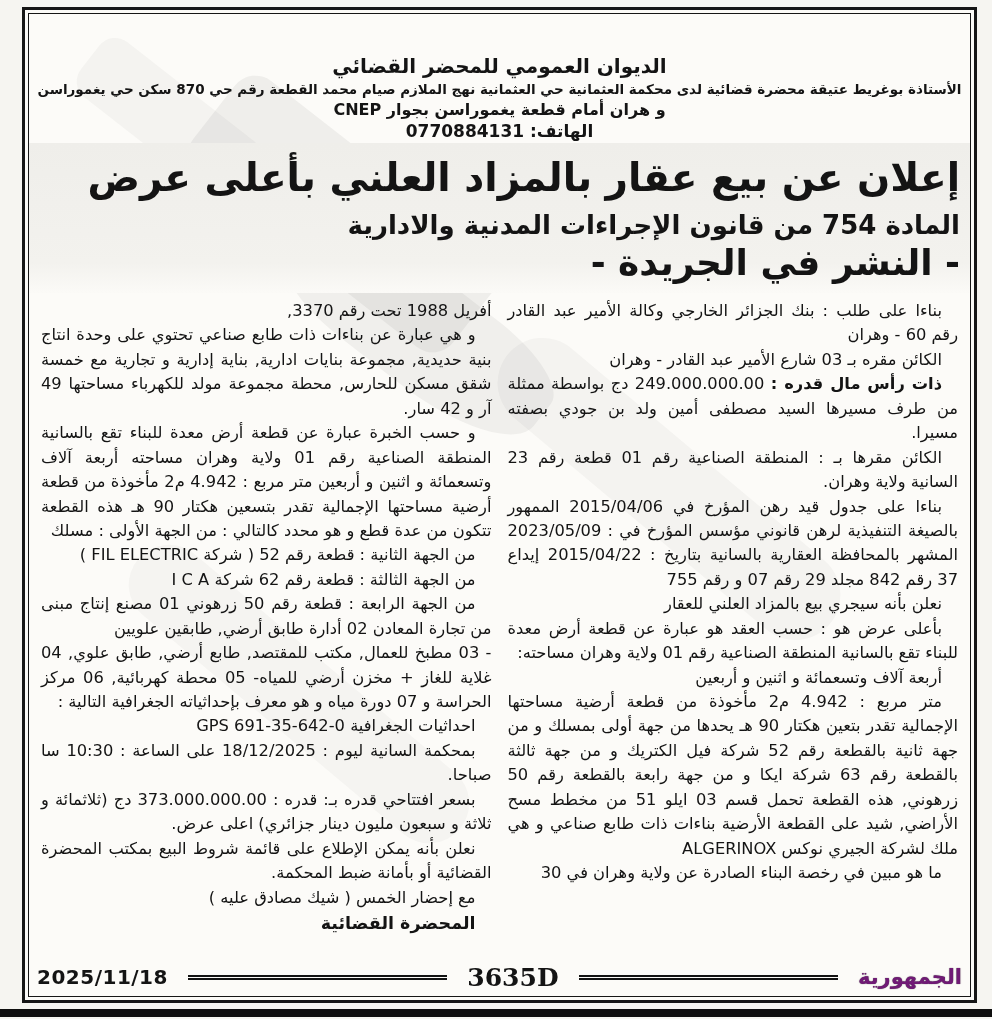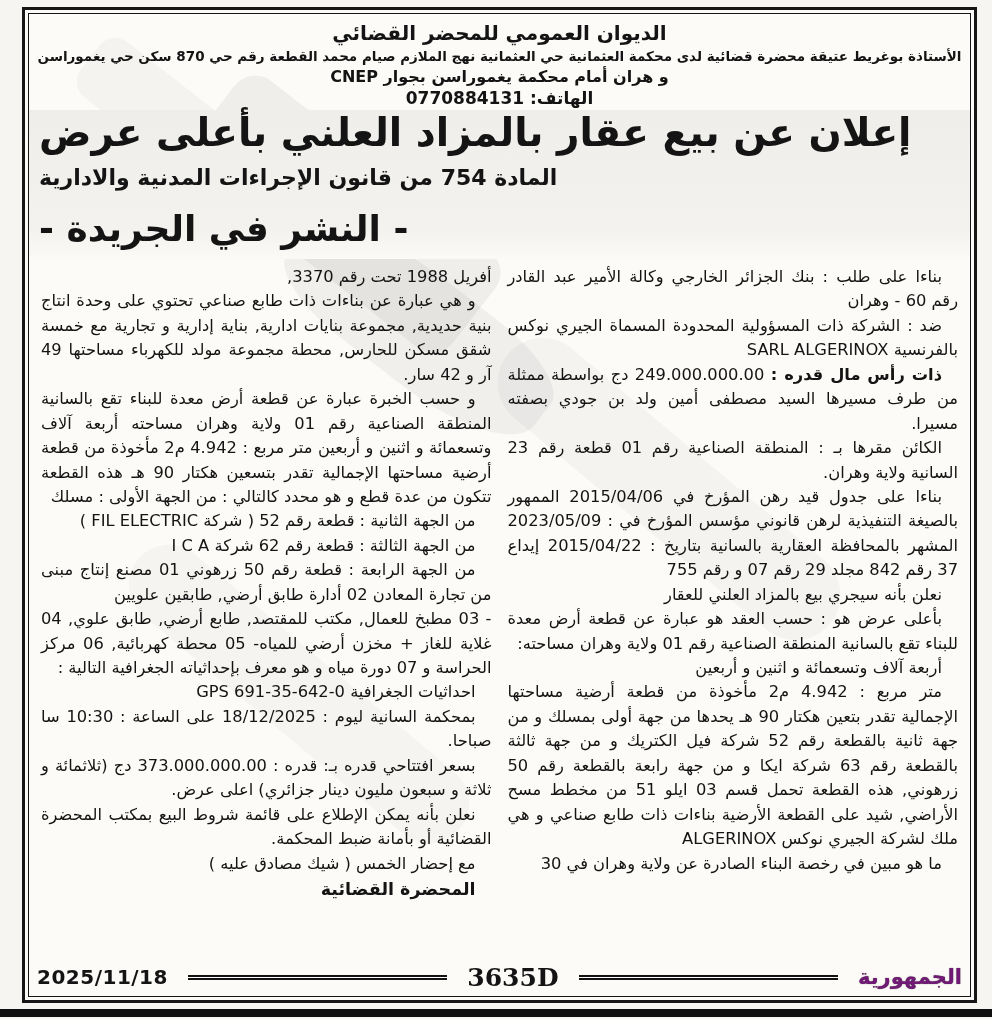--- a/index.html
+++ b/index.html
@@ -30,33 +30,33 @@
   .wm3{top:430px;left:430px;width:420px;height:90px;background:rgba(90,90,90,.05);
        transform:rotate(40deg);border-radius:45px;}
   .wm4{top:640px;left:60px;width:420px;height:80px;background:rgba(90,90,90,.045);
        transform:rotate(40deg);border-radius:45px;}
   .wm5{top:70px;left:40px;width:200px;height:70px;background:rgba(90,90,90,.05);
        transform:rotate(38deg);border-radius:20px;}
 
   .content{position:relative;z-index:1;display:flex;flex-direction:column;height:100%;}
 
   
-  .ad-header{text-align:center;direction:rtl;padding:7px 8px 2px;}
+  .ad-header{text-align:center;direction:rtl;padding:7px 8px 2px;margin-top:33px;}
   .office-title{font-size:20px;font-weight:bold;margin:0 0 3px;}
   .bailiff-line{font-size:13.5px;font-weight:bold;margin:0 0 3px;white-space:nowrap;}
   .address-line{font-size:16px;font-weight:bold;margin:0 0 2px;}
   .phone-line{font-size:17px;font-weight:bold;margin:0;}
 
   
   .title-block{
-    text-align:left;direction:rtl;padding:0 10px 10px;
+    text-align:right;direction:rtl;padding:12px 10px 10px;
     background:linear-gradient(180deg,#efeeea 0%,#f3f2ee 80%,#fbfaf7 100%);
   }
   .title-main{font-size:39px;font-weight:900;margin:0 0 10px;letter-spacing:-1px;}
-  .title-sub{font-size:22px;font-weight:bold;margin:0 0 18px;}
+  .title-sub{font-size:26px;font-weight:bold;margin:0 0 2px;}
   .title-pub{font-size:36px;font-weight:900;margin:0;}
 
   
   .columns{
     flex:1;display:flex;direction:rtl;gap:16px;
     padding:6px 12px 0;overflow:hidden;
     font-size:16.3px;line-height:1.5;text-align:justify;
   }
   .col{flex:1;min-width:0;}
   .col p{margin:0;text-indent:16px;}
@@ -89,35 +89,35 @@
       <div class="wm wm2"></div>
       <div class="wm wm3"></div>
       <div class="wm wm4"></div>
       <div class="wm wm5"></div>
 
       <div class="content">
 
         <header class="ad-header">
           <p class="office-title">الديوان العمومي للمحضر القضائي</p>
           <p class="bailiff-line">الأستاذة بوغريط عتيقة محضرة قضائية لدى محكمة العثمانية حي العثمانية نهج الملازم صيام محمد القطعة رقم حي 870 سكن حي يغموراسن</p>
-          <p class="address-line">و هران أمام محكمة يغموراسن بجوار CNEP</p>
+          <p class="address-line">و هران أمام قطعة يغموراسن بجوار CNEP</p>
           <p class="phone-line">الهاتف: 0770884131</p>
         </header>
 
         <section class="title-block">
           <p class="title-main">إعلان عن بيع عقار بالمزاد العلني بأعلى عرض</p>
           <p class="title-sub">المادة 754 من قانون الإجراءات المدنية والادارية</p>
           <p class="title-pub">- النشر في الجريدة -</p>
         </section>
 
         <main class="columns">
 
           <div class="col">
             <p>بناءا على طلب : بنك الجزائر الخارجي وكالة الأمير عبد القادر رقم 60 - وهران</p>
-            <p>ضد : الشركة ذات المسؤولية المحدودة المسماة الجيري نوكس بالفرنسية SARL ALGERINOX</p>
+            <p>الكائن مقره بـ 03 شارع الأمير عبد القادر - وهران</p>
             <p><span class="capital-label">ذات رأس مال قدره :</span><span> 249.000.000.00 دج بواسطة ممثلة من طرف مسيرها السيد مصطفى أمين ولد بن جودي بصفته مسيرا.</span></p>
             <p>الكائن مقرها بـ : المنطقة الصناعية رقم 01 قطعة رقم 23 السانية ولاية وهران.</p>
             <p>بناءا على جدول قيد رهن المؤرخ في 2015/04/06 الممهور بالصيغة التنفيذية لرهن قانوني مؤسس المؤرخ في : 2023/05/09 المشهر بالمحافظة العقارية بالسانية بتاريخ : 2015/04/22 إيداع 37 رقم 842 مجلد 29 رقم 07 و رقم 755</p>
             <p>نعلن بأنه سيجري بيع بالمزاد العلني للعقار</p>
             <p>بأعلى عرض هو : حسب العقد هو عبارة عن قطعة أرض معدة للبناء تقع بالسانية المنطقة الصناعية رقم 01 ولاية وهران مساحته:</p>
             <p>أربعة آلاف وتسعمائة و اثنين و أربعين</p>
             <p>متر مربع : 4.942 م2 مأخوذة من قطعة أرضية مساحتها الإجمالية تقدر بتعين هكتار 90 هـ يحدها من جهة أولى بمسلك و من جهة ثانية بالقطعة رقم 52 شركة فيل الكتريك و من جهة ثالثة بالقطعة رقم 63 شركة ايكا و من جهة رابعة بالقطعة رقم 50 زرهوني, هذه القطعة تحمل قسم 03 ايلو 51 من مخطط مسح الأراضي, شيد على القطعة الأرضية بناءات ذات طابع صناعي و هي ملك لشركة الجيري نوكس ALGERINOX</p>
             <p>ما هو مبين في رخصة البناء الصادرة عن ولاية وهران في 30</p>
           </div>
 

